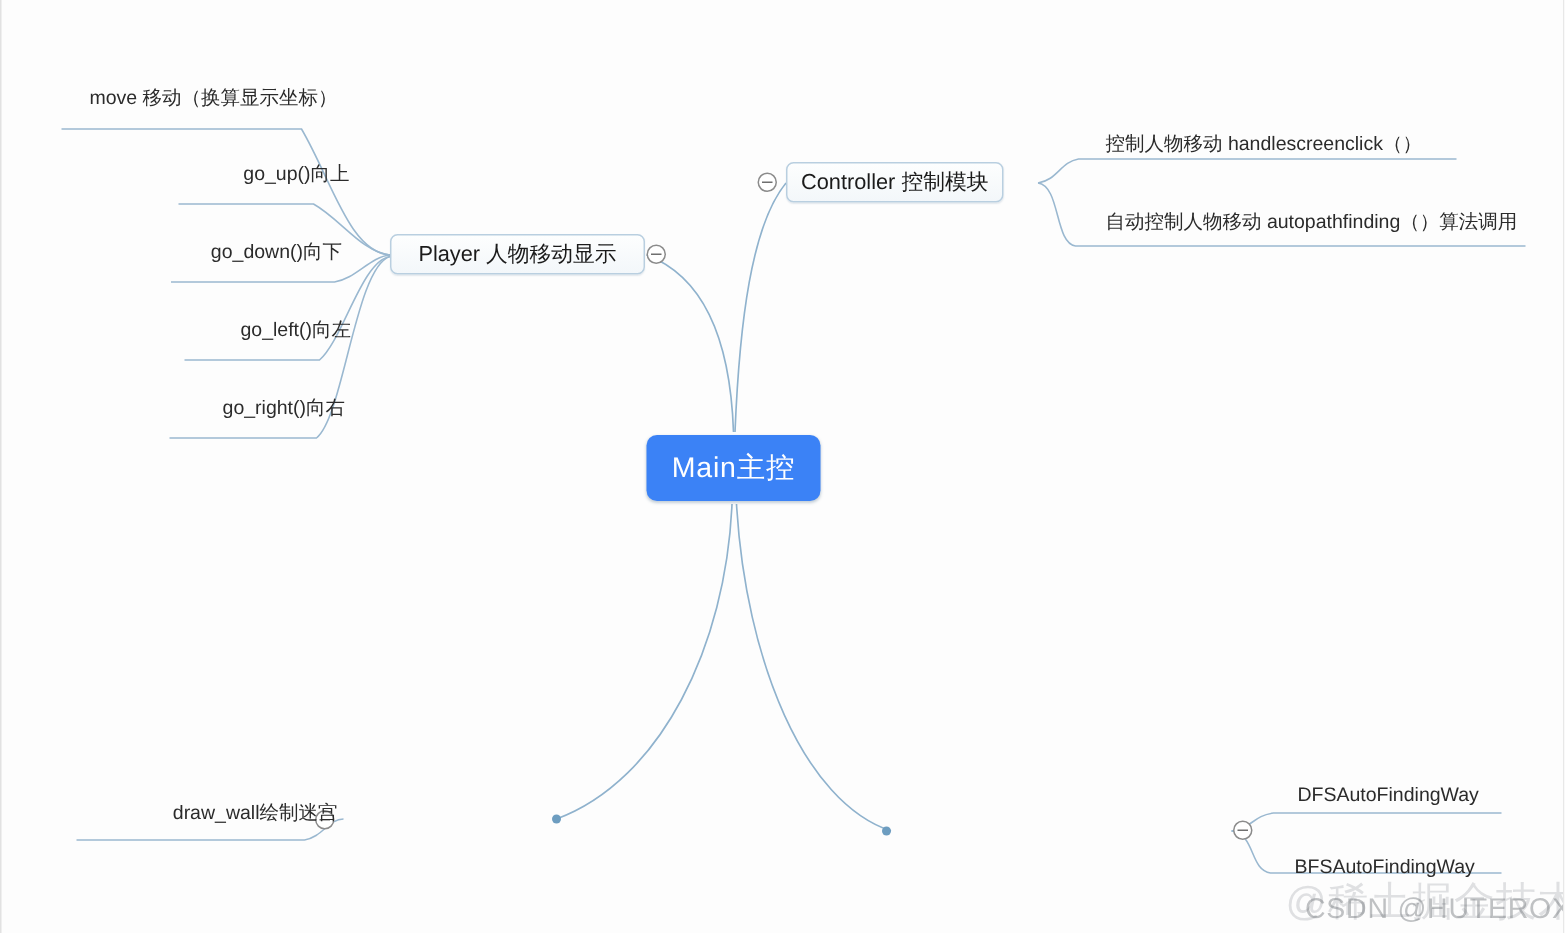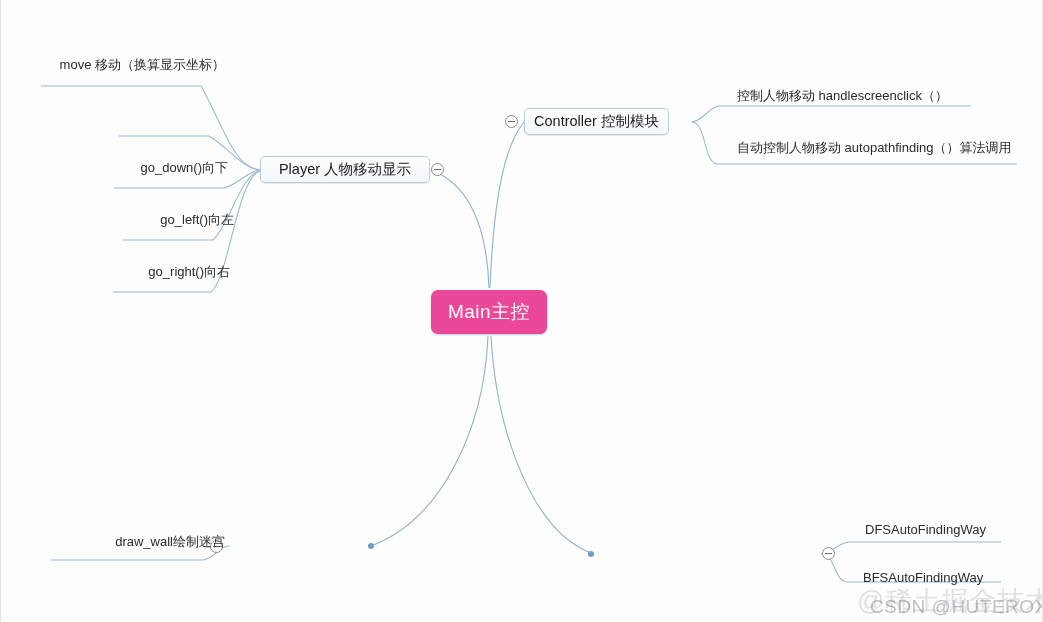--- a/index.html
+++ b/index.html
@@ -31,21 +31,21 @@
   .node {
     position: absolute;
     box-sizing: border-box;
     white-space: nowrap;
     display: flex;
     align-items: center;
     justify-content: center;
   }
 
   .node-root {
-    background: #ec4899;
+    background: #3b82f6;
     color: #ffffff;
     border-radius: 7px;
     font-size: 19px;
     letter-spacing: 0.5px;
     box-shadow: 0 1px 2px rgba(90,120,145,.35);
   }
 
   .node-branch {
     background: linear-gradient(180deg,#fdfefe 0%, #f3f7fa 100%);
     border: 1px solid #b9cfe0;
@@ -164,20 +164,23 @@
   </div>
 
   <div class="node node-branch" style="left:259px; top:156px; width:170px; height:27px;">
     <span>Player 人物移动显示</span>
   </div>
   <div class="collapse" style="left:430px; top:163px;"></div>
 
   <div class="leaf left" style="left:0px; top:57px; width:200px;">
     <span>move 移动（换算显示坐标）</span>
   </div>
+  <div class="leaf left" style="left:0px; top:108px; width:208px;">
+    <span>go_up()向上</span>
+  </div>
   <div class="leaf left" style="left:0px; top:160px; width:203px;">
     <span>go_down()向下</span>
   </div>
   <div class="leaf left" style="left:0px; top:212px; width:209px;">
     <span>go_left()向左</span>
   </div>
   <div class="leaf left" style="left:0px; top:264px; width:205px;">
     <span>go_right()向右</span>
   </div>
 

